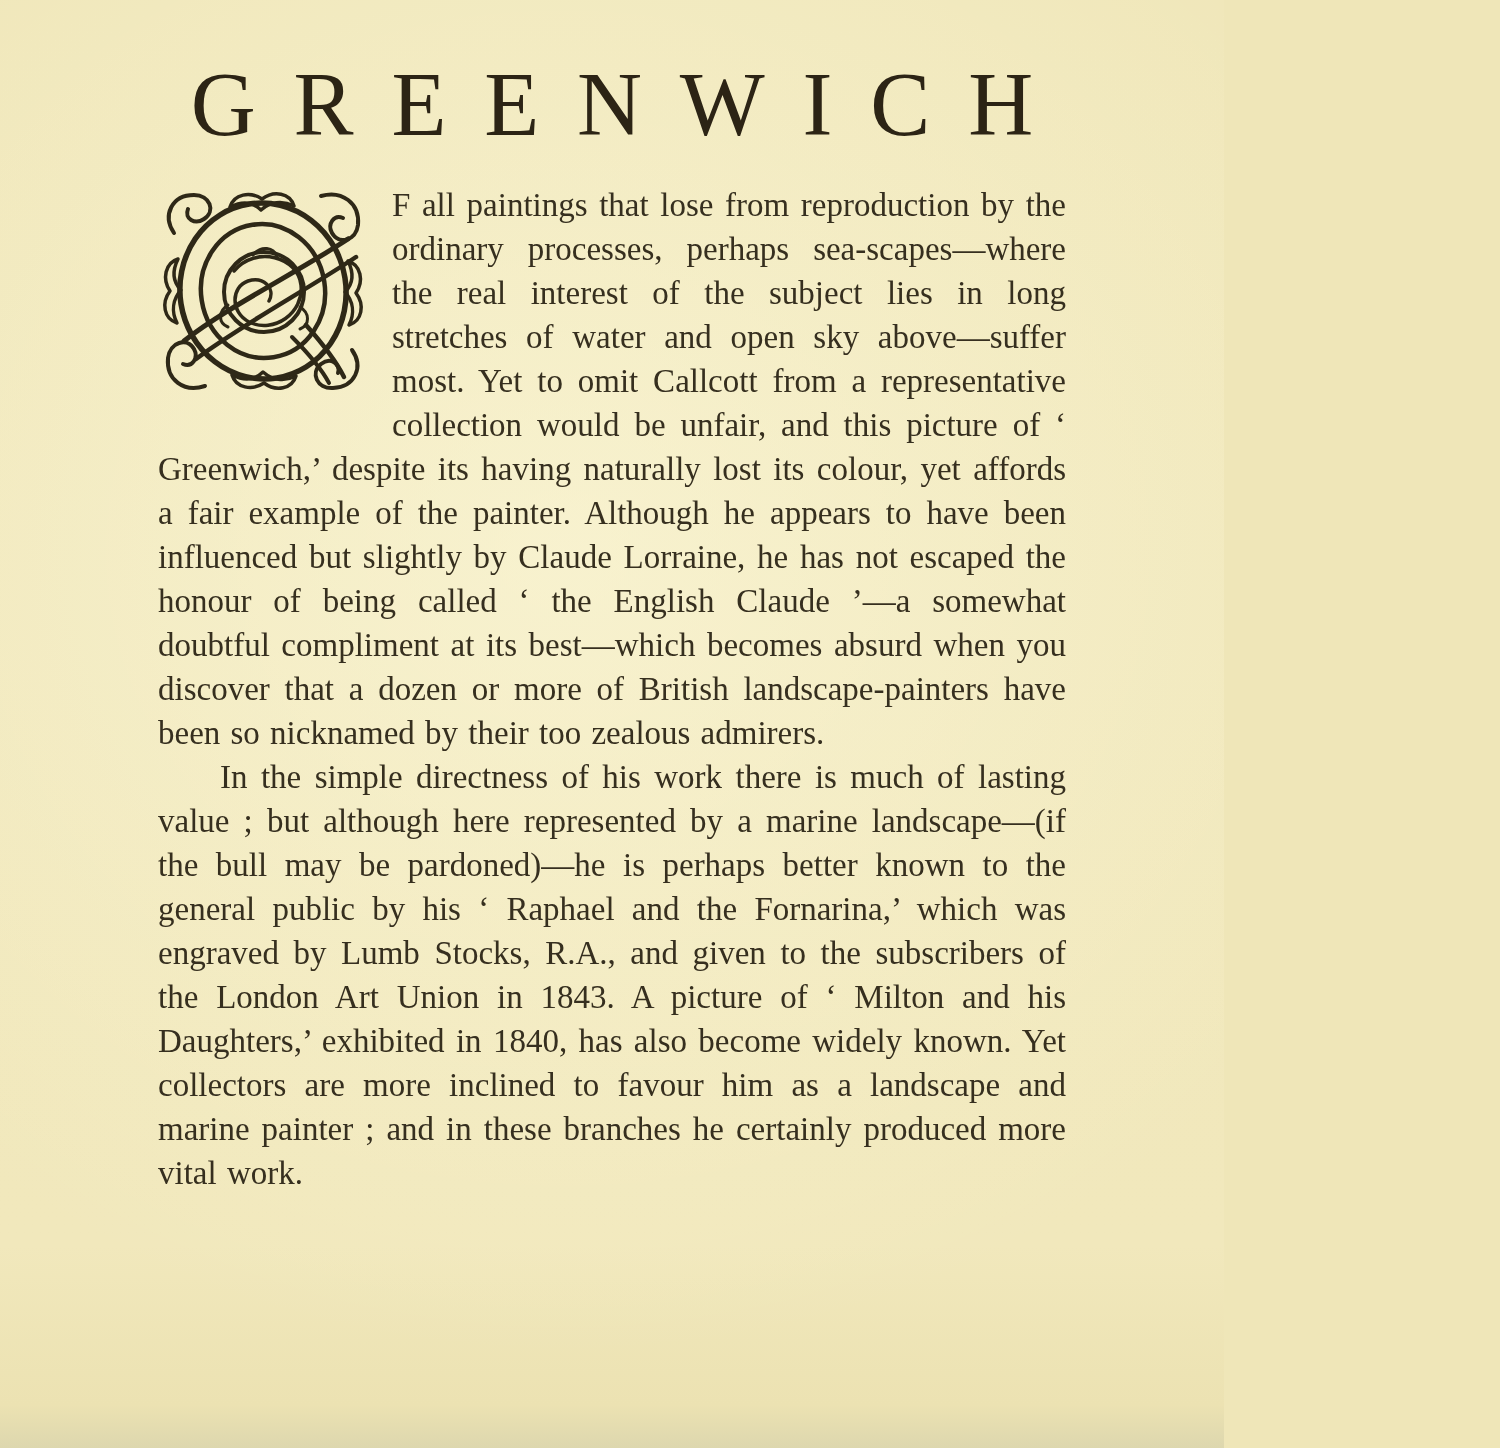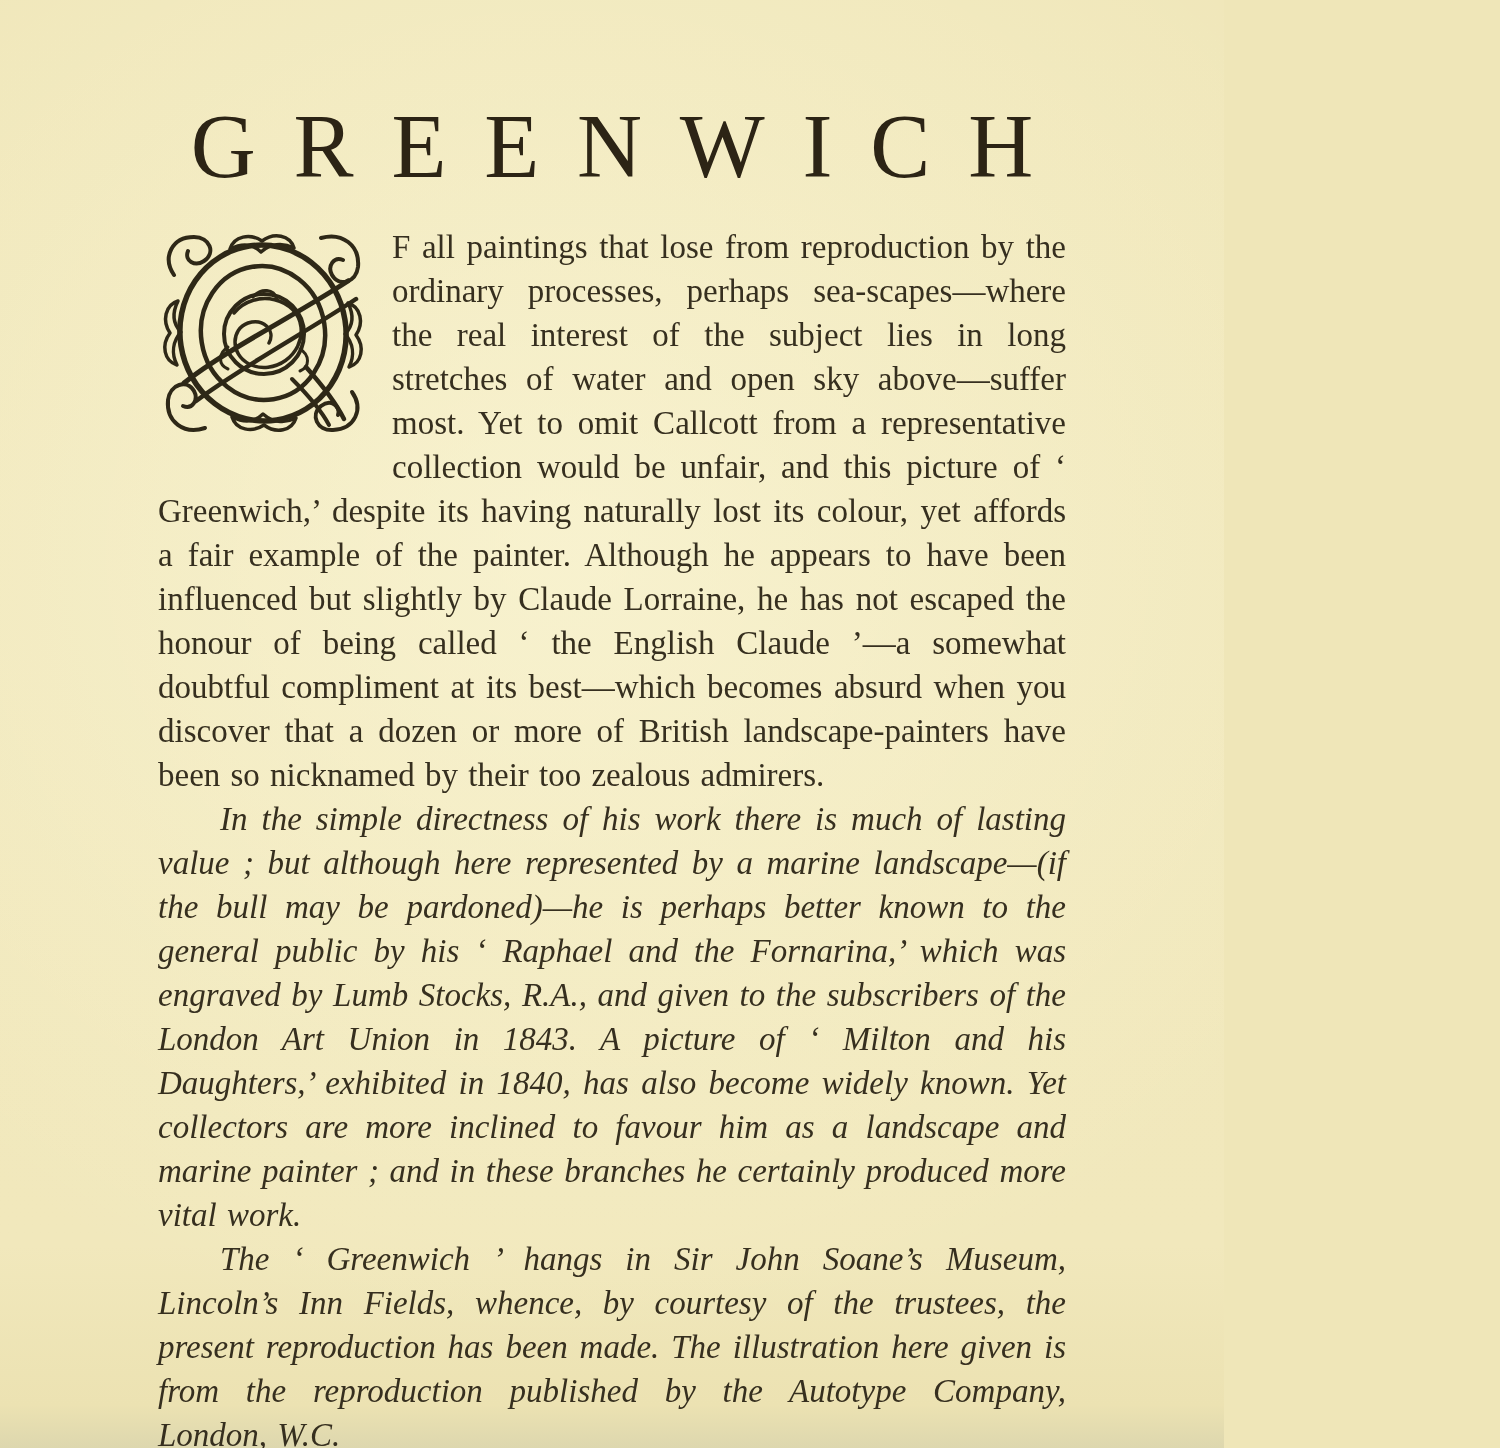--- a/index.html
+++ b/index.html
@@ -4,21 +4,21 @@
 <style>
   html, body { margin: 0; padding: 0; }
   body {
     width: 1500px; height: 1448px; overflow: hidden;
     background: #efe6b8;
   }
   .page {
     position: relative;
     width: 1224px; height: 1448px;
     box-sizing: border-box;
-    padding: 102px 158px 0 158px;
+    padding: 60px 158px 0 158px;
     background:
       radial-gradient(ellipse 120% 90% at 46% 38%, rgba(255,252,226,0.50), rgba(255,252,226,0) 62%),
       linear-gradient(to bottom, #f0e7ba 0%, #f1e8bc 86%, #ece2b2 97%, #ddd7ae 100%);
     font-family: "Liberation Serif", serif;
     color: var(--ink, #342d1f);
   }
   .title {
     margin: 0 -0.42em 0 0;
     text-align: center;
     font-weight: 400;
@@ -40,21 +40,21 @@
   }
   .body-text {
     margin-top: 33px;
     font-size: 33px;
     line-height: 44px;
     text-align: justify;
     word-spacing: 0.06em;
     color: #362f1f;
   }
   .para { margin: 0; }
-  .para.indent { text-indent: 62px; font-style: italic; }
+  .para.indent { text-indent: 62px; }
   .dropcap {
     float: left;
     width: 214px;
     height: 240px;
     margin: 4px 20px 0 0;
   }
   .dropcap svg { display: block; }
 </style>
 </head>
 <body>
@@ -89,17 +89,16 @@
           <path stroke-width="3.5" d="M76 84 C 98 58, 140 70, 143 98 C 146 126, 116 147, 91 135 C 72 125, 73 100, 90 94 C 105 89, 118 101, 111 114"></path>
           <path stroke-width="3" d="M95 68 C 103 58, 116 60, 119 70"></path>
           <path stroke-width="3" d="M142 120 C 152 126, 152 138, 142 142"></path>
           <path stroke-width="3" d="M70 118 C 60 124, 60 136, 70 140"></path>
         </g>
       </svg>
         </span><span>F all paintings that lose from reproduction by the ordinary processes, perhaps sea-scapes—where the real interest of the subject lies in long stretches of water and open sky above—suffer most. Yet to omit Callcott from a representative collection would be unfair, and this picture of ‘ Greenwich,’ despite its having naturally lost its colour, yet affords a fair example of the painter. Although he appears to have been influenced but slightly by Claude Lorraine, he has not escaped the honour of being called ‘ the English Claude ’—a somewhat doubtful compliment at its best—which becomes absurd when you discover that a dozen or more of British landscape-painters have been so nicknamed by their too zealous admirers.</span></p>
 
     <p class="para indent">In the simple directness of his work there is much of lasting value ; but although here represented by a marine landscape—(if the bull may be pardoned)—he is perhaps better known to the general public by his ‘ Raphael and the Fornarina,’ which was engraved by Lumb Stocks, R.A., and given to the subscribers of the London Art Union in 1843. A picture of ‘ Milton and his Daughters,’ exhibited in 1840, has also become widely known. Yet collectors are more inclined to favour him as a landscape and marine painter ; and in these branches he certainly produced more vital work.</p>
 
-    <p class="para indent">The ‘ Greenwich ’ hangs in Sir John Soane’s Museum, Lincoln’s Inn Fields, whence, by courtesy of the trustees, the present reproduction has been made. The illustration here given is from the reproduction published by the Autotype Company, London, W.C.</p>
 
   </div>
 
 </main>
 
 </body></html>

